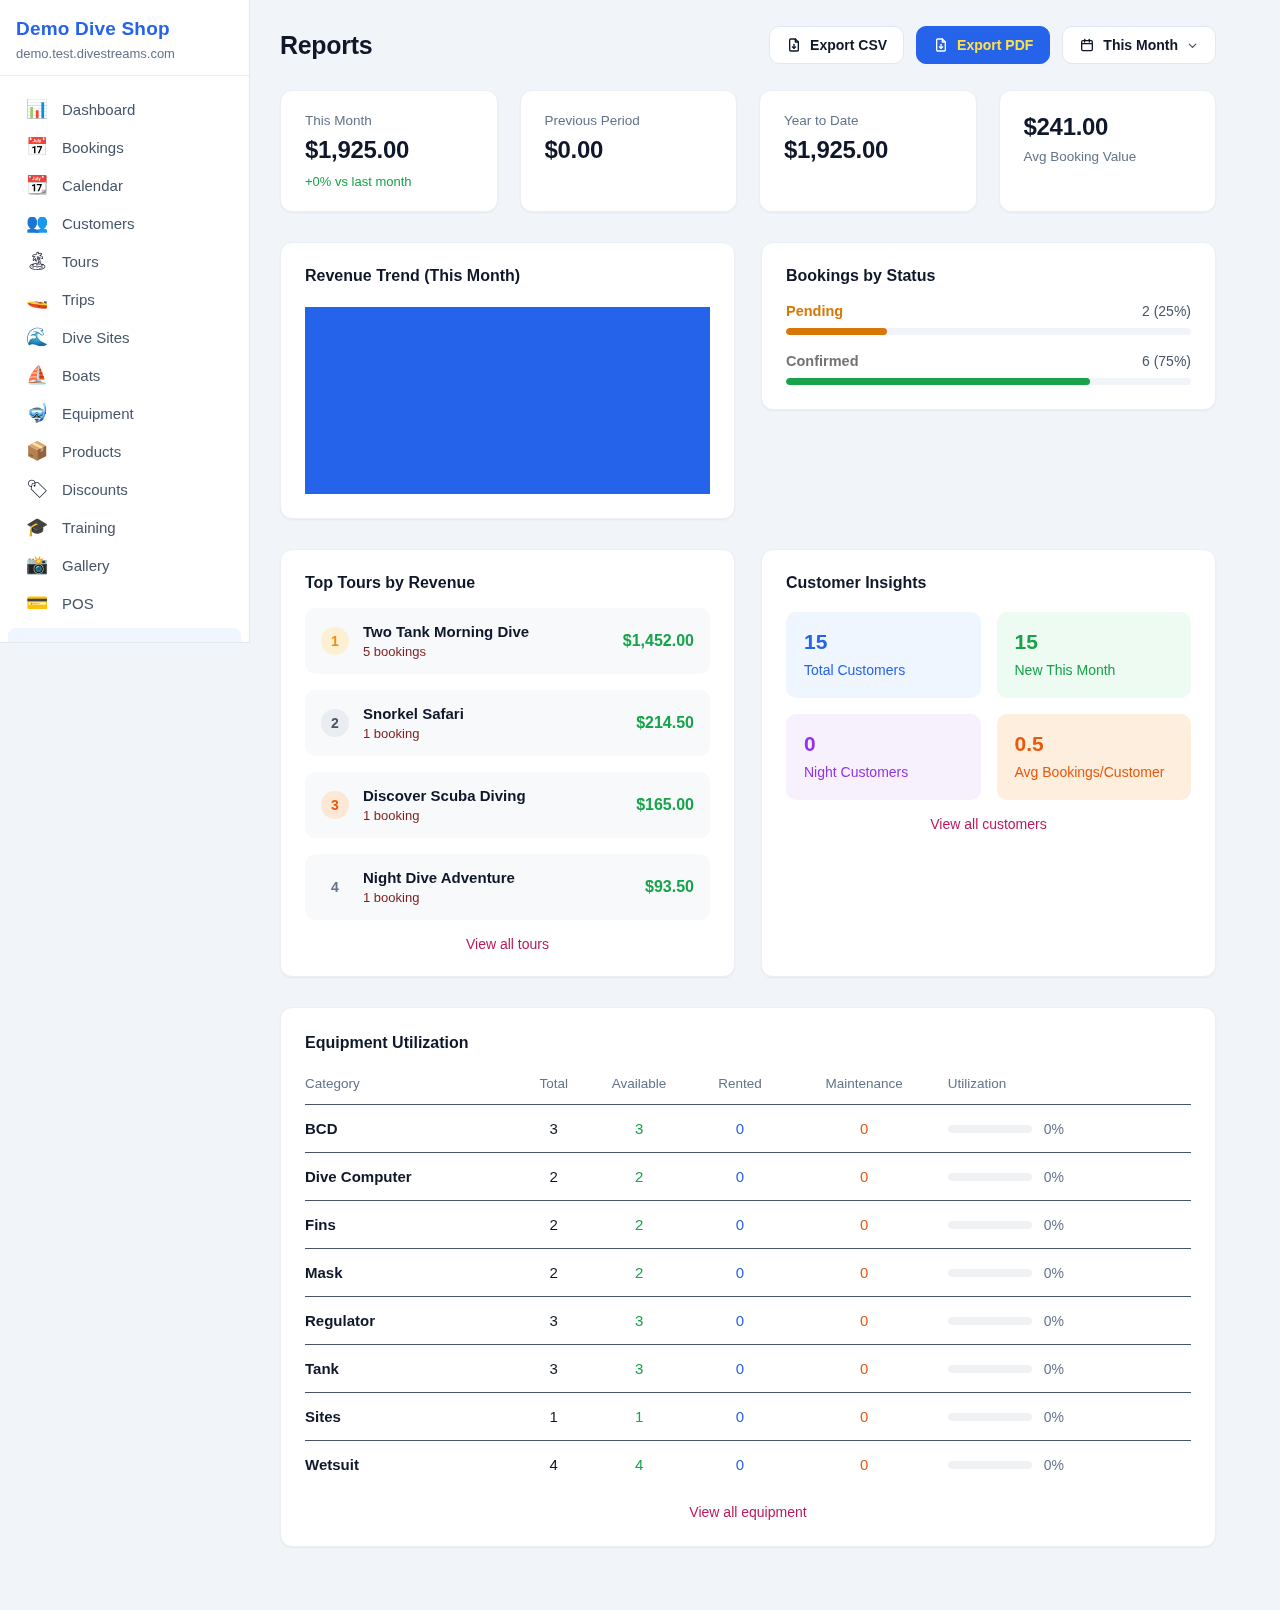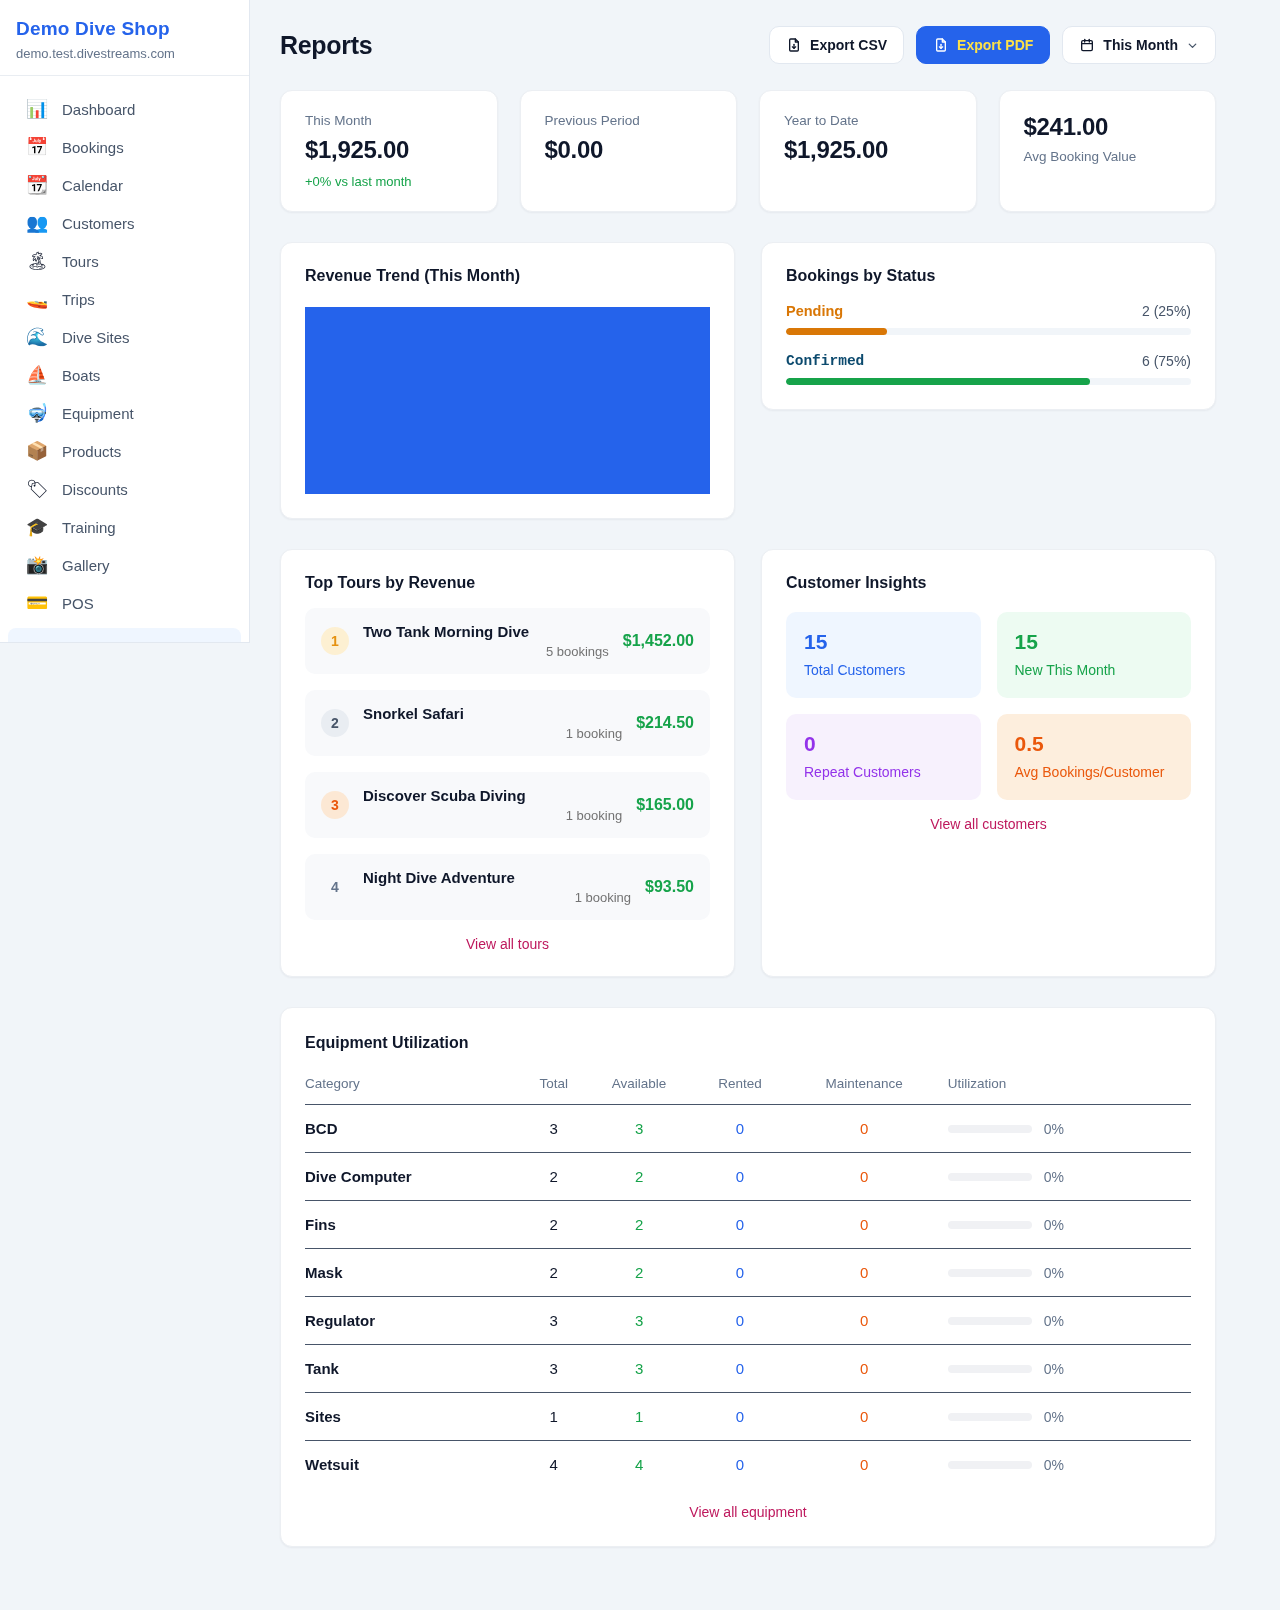--- a/index.html
+++ b/index.html
@@ -53,21 +53,21 @@
   .status-name { font-size:14.5px; font-weight:700; }
   .status-val { font-size:14px; color:#475569; }
   .track { height:7px; background:#f1f5f9; border-radius:99px; overflow:hidden; }
   .fill { height:100%; border-radius:99px; }
 
   .equal-rows { align-items:stretch; }
   .tour-row { display:flex; align-items:center; gap:14px; background:#f8f9fb; border-radius:10px; padding:15px 16px; margin-top:16px; }
   .rank { width:28px; height:28px; border-radius:50%; display:flex; align-items:center; justify-content:center; font-size:14px; font-weight:700; flex:0 0 auto; }
   .tour-mid { flex:1 1 auto; min-width:0; }
   .tour-name { font-size:15px; font-weight:700; }
-  .tour-sub { font-size:13px; color:#737373; margin-top:4px;text-align:right; }
+  .tour-sub { font-size:13px; color:#7f1d1d; margin-top:4px; }
   .tour-amt { font-size:16px; font-weight:700; color:#16a34a; flex:0 0 auto; }
   .view-link { display:block; text-align:center; color:#be185d; font-size:14px; margin-top:16px; cursor:pointer; text-decoration:none; }
 
   .tiles { display:grid; grid-template-columns:1fr 1fr; gap:16px; margin-top:20px; }
   .tile { border-radius:10px; padding:18px 18px 20px 18px; }
   .tile .tv { font-size:21px; font-weight:800; }
   .tile .tl { font-size:14px; margin-top:8px; }
 
   .equip-card { padding:26px 24px 26px 24px; }
   table.equip { width:100%; border-collapse:collapse; margin-top:18px; }
@@ -225,21 +225,21 @@
             <div class="status-top">
               <span class="status-name" style="color: rgb(217, 119, 6);">Pending</span>
               <span class="status-val">2 (25%)</span>
             </div>
             <div class="track">
               <div class="fill" style="width: 25%; background: rgb(217, 119, 6);"></div>
             </div>
           </div>
           <div class="status-row">
             <div class="status-top">
-              <span class="status-name" style="color: #0c4a6e; font-family: Liberation Mono, monospace;">Confirmed</span>
+              <span class="status-name" style="color: #737373;">Confirmed</span>
               <span class="status-val">6 (75%)</span>
             </div>
             <div class="track">
               <div class="fill" style="width: 75%; background: rgb(22, 163, 74);"></div>
             </div>
           </div>
         </div>
     </section>
   </div>
 
@@ -288,21 +288,21 @@
           <div class="tile" style="background: rgb(239, 246, 255);">
             <div class="tv" style="color: rgb(37, 99, 235);">15</div>
             <div class="tl" style="color: rgb(37, 99, 235);">Total Customers</div>
           </div>
           <div class="tile" style="background: rgb(237, 251, 242);">
             <div class="tv" style="color: rgb(22, 163, 74);">15</div>
             <div class="tl" style="color: rgb(22, 163, 74);">New This Month</div>
           </div>
           <div class="tile" style="background: rgb(247, 241, 253);">
             <div class="tv" style="color: rgb(147, 51, 234);">0</div>
-            <div class="tl" style="color: rgb(147, 51, 234);">Repeat Customers</div>
+            <div class="tl" style="color: rgb(147, 51, 234);">Night Customers</div>
           </div>
           <div class="tile" style="background: rgb(253, 238, 221);">
             <div class="tv" style="color: rgb(234, 88, 12);">0.5</div>
             <div class="tl" style="color: rgb(234, 88, 12);">Avg Bookings/Customer</div>
           </div>
         </div>
       <a class="view-link">View all customers</a>
     </section>
   </div>
 

